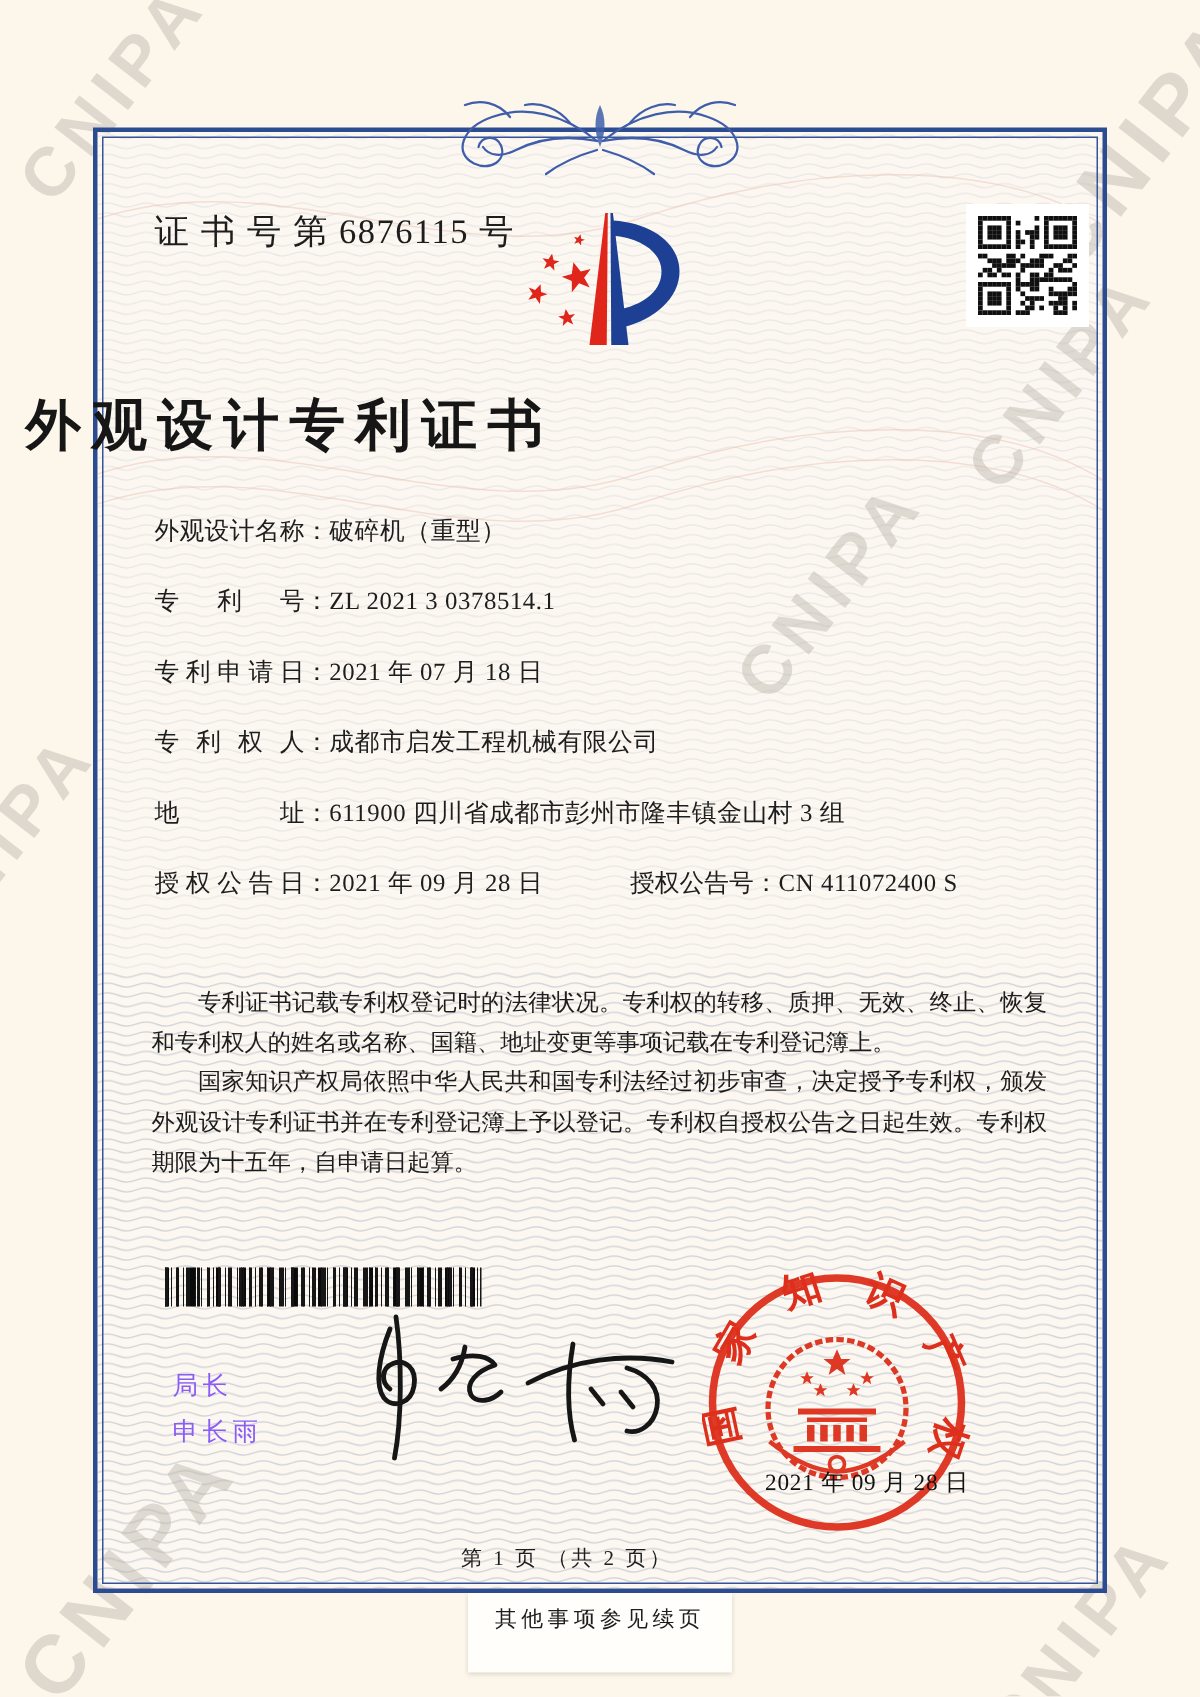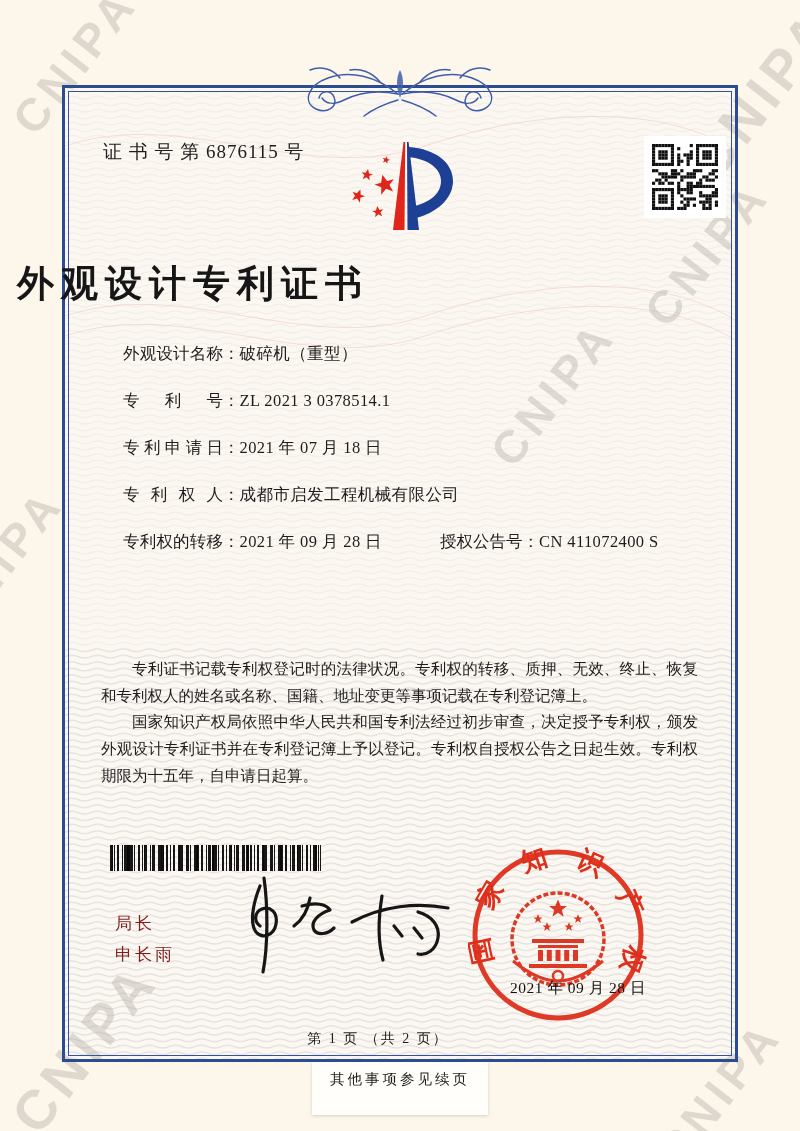--- a/index.html
+++ b/index.html
@@ -12,39 +12,39 @@
   .wm.big{font-size:55px;}
   
   .frame-bg{position:absolute;left:65px;top:88px;width:670px;height:971px;background:#fcf8f1;z-index:1;}
   .waves-svg{position:absolute;left:65px;top:88px;z-index:2;}
   
   .frame{position:absolute;left:62px;top:85px;width:670px;height:971px;border:3px solid #2c4c92;z-index:4;}
   .frame::before{content:"";position:absolute;inset:3px;border:1px solid #35539a;}
   .flourish{position:absolute;left:278px;top:58px;z-index:5;}
   
   .it{position:absolute;z-index:6;}
-  .cert-no{left:103px;top:139px;font-size:19px;letter-spacing:1px;}
+  .cert-no{left:103px;top:139px;font-size:23px;letter-spacing:1px;}
   .logo{left:336px;top:129px;}
   .qr{left:644px;top:136px;width:82px;height:82px;background:#ffffff;display:grid;place-items:center;}
   .title{left:0;width:800px;top:242px;margin:17px;font-size:37px;font-weight:bold;
          letter-spacing:7px;color:#161616;}
   .fields{left:103px;top:341px;width:620px;}
-  .row{height:26px;line-height:26px;margin-bottom:21px;font-size:16.5px;white-space:nowrap;margin-left:20px;}
+  .row{height:26px;line-height:26px;margin-bottom:21px;font-size:16.5px;white-space:nowrap;}
   .lab{display:inline-block;width:100px;text-align:justify;text-align-last:justify;vertical-align:top;}
   .val{letter-spacing:.4px;}
   .g2{margin-left:58px;}
   .bodytext{left:101px;top:656px;width:597px;font-size:15.5px;line-height:1.72;text-align:justify;}
   .bodytext p{margin:0;text-indent:2em;}
   .barcode{left:110px;top:845px;width:211px;height:26px;
     background-image:
       repeating-linear-gradient(90deg,#161616 0 2px,transparent 2px 7px),
       repeating-linear-gradient(90deg,#161616 0 1px,transparent 1px 4px),
       repeating-linear-gradient(90deg,#0a0a0a 0 3px,transparent 3px 17px);}
   .officer{left:115px;top:908px;font-family:"Liberation Sans","DejaVu Sans",sans-serif;
-           font-size:17px;letter-spacing:3px;line-height:31px;color:#7f1d1d;}
+           font-size:17px;letter-spacing:3px;line-height:31px;color:#8b5cf6;}
   .signature{left:222px;top:874px;z-index:6;}
   .seal{left:468px;top:845px;width:180px;height:180px;z-index:7;}
   .seal-date{left:497px;top:978px;width:162px;text-align:center;font-size:15.5px;
              letter-spacing:.5px;color:#111;z-index:8;}
   .pagenum{left:0;width:756px;top:1030px;text-align:center;font-size:14px;letter-spacing:2px;}
   .note{left:50%;transform:translateX(-50%);top:1062px;background:#fffefb;padding:8px 18px 26px;
         font-size:14.5px;letter-spacing:3px;z-index:9;box-shadow:0 1px 3px rgba(120,110,90,.28);}
 </style>
 </head>
 <body>
@@ -351,21 +351,24 @@
     <div class="row">
       <span class="lab">专利号</span><span>：</span><span class="val">ZL 2021 3 0378514.1</span>
     </div>
     <div class="row">
       <span class="lab">专利申请日</span><span>：</span><span class="val">2021 年 07 月 18 日</span>
     </div>
     <div class="row">
       <span class="lab">专利权人</span><span>：</span><span class="val">成都市启发工程机械有限公司</span>
     </div>
     <div class="row">
-      <span class="lab">专利权的转移</span><span>：</span><span class="val">2021 年 09 月 28 日</span><span class="g2"><span>授权公告号</span><span>：</span><span class="val">CN 411072400 S</span></span>
+      <span class="lab">地址</span><span>：</span><span class="val">611900 四川省成都市彭州市隆丰镇金山村 3 组</span>
+    </div>
+    <div class="row">
+      <span class="lab">授权公告日</span><span>：</span><span class="val">2021 年 09 月 28 日</span><span class="g2"><span>授权公告号</span><span>：</span><span class="val">CN 411072400 S</span></span>
     </div>
   </div>
 
   <div class="it bodytext">
     <p>专利证书记载专利权登记时的法律状况。专利权的转移、质押、无效、终止、恢复和专利权人的姓名或名称、国籍、地址变更等事项记载在专利登记簿上。</p>
     <p>国家知识产权局依照中华人民共和国专利法经过初步审查，决定授予专利权，颁发外观设计专利证书并在专利登记簿上予以登记。专利权自授权公告之日起生效。专利权期限为十五年，自申请日起算。</p>
   </div>
 
   <div class="it barcode"></div>
 

